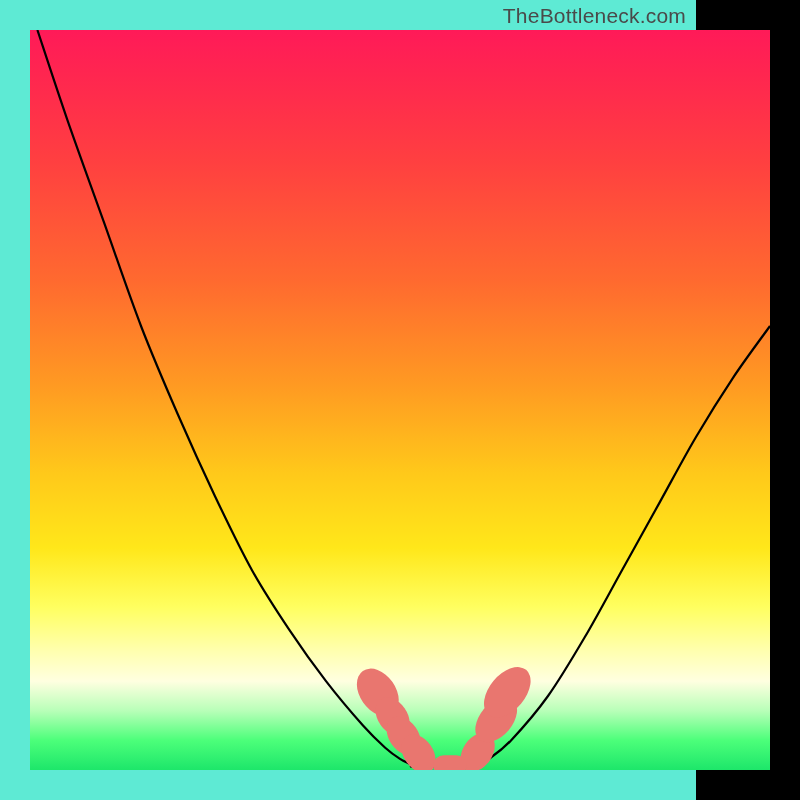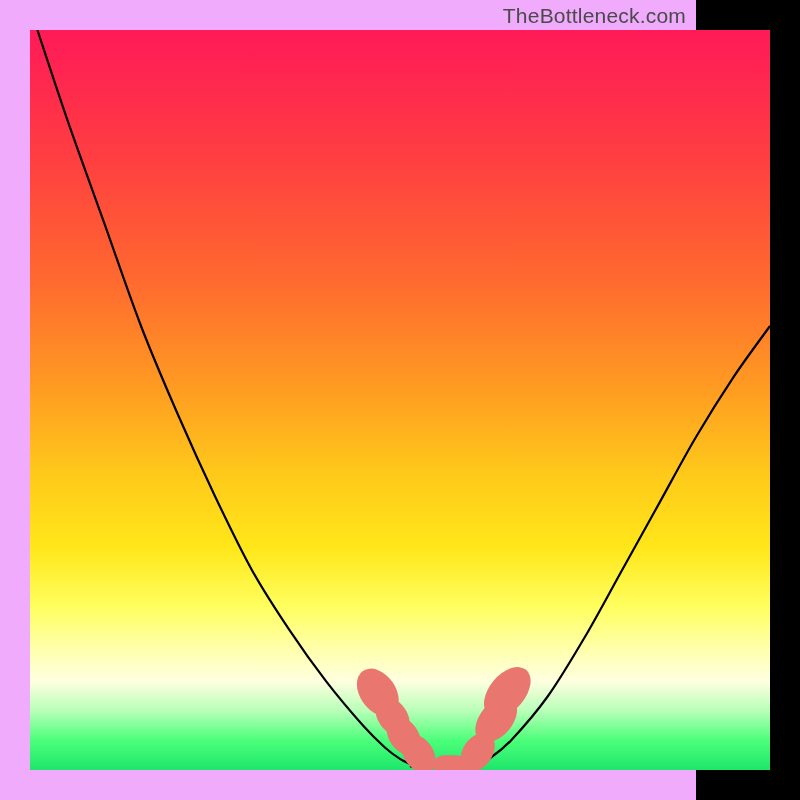--- a/index.html
+++ b/index.html
@@ -8,21 +8,21 @@
     width: 800px;
     height: 800px;
     overflow: hidden;
     background: #000;
     font-family: Arial, Helvetica, sans-serif;
   }
   .frame {
     position: relative;
     width: 696px;
     height: 800px;
-    background: #f0abfc;
+    background: #5eead4;
   }
   .plot {
     position: absolute;
     left: 30px;
     top: 30px;
     width: 740px;
     height: 740px;
     
     background: linear-gradient(
       to bottom,

